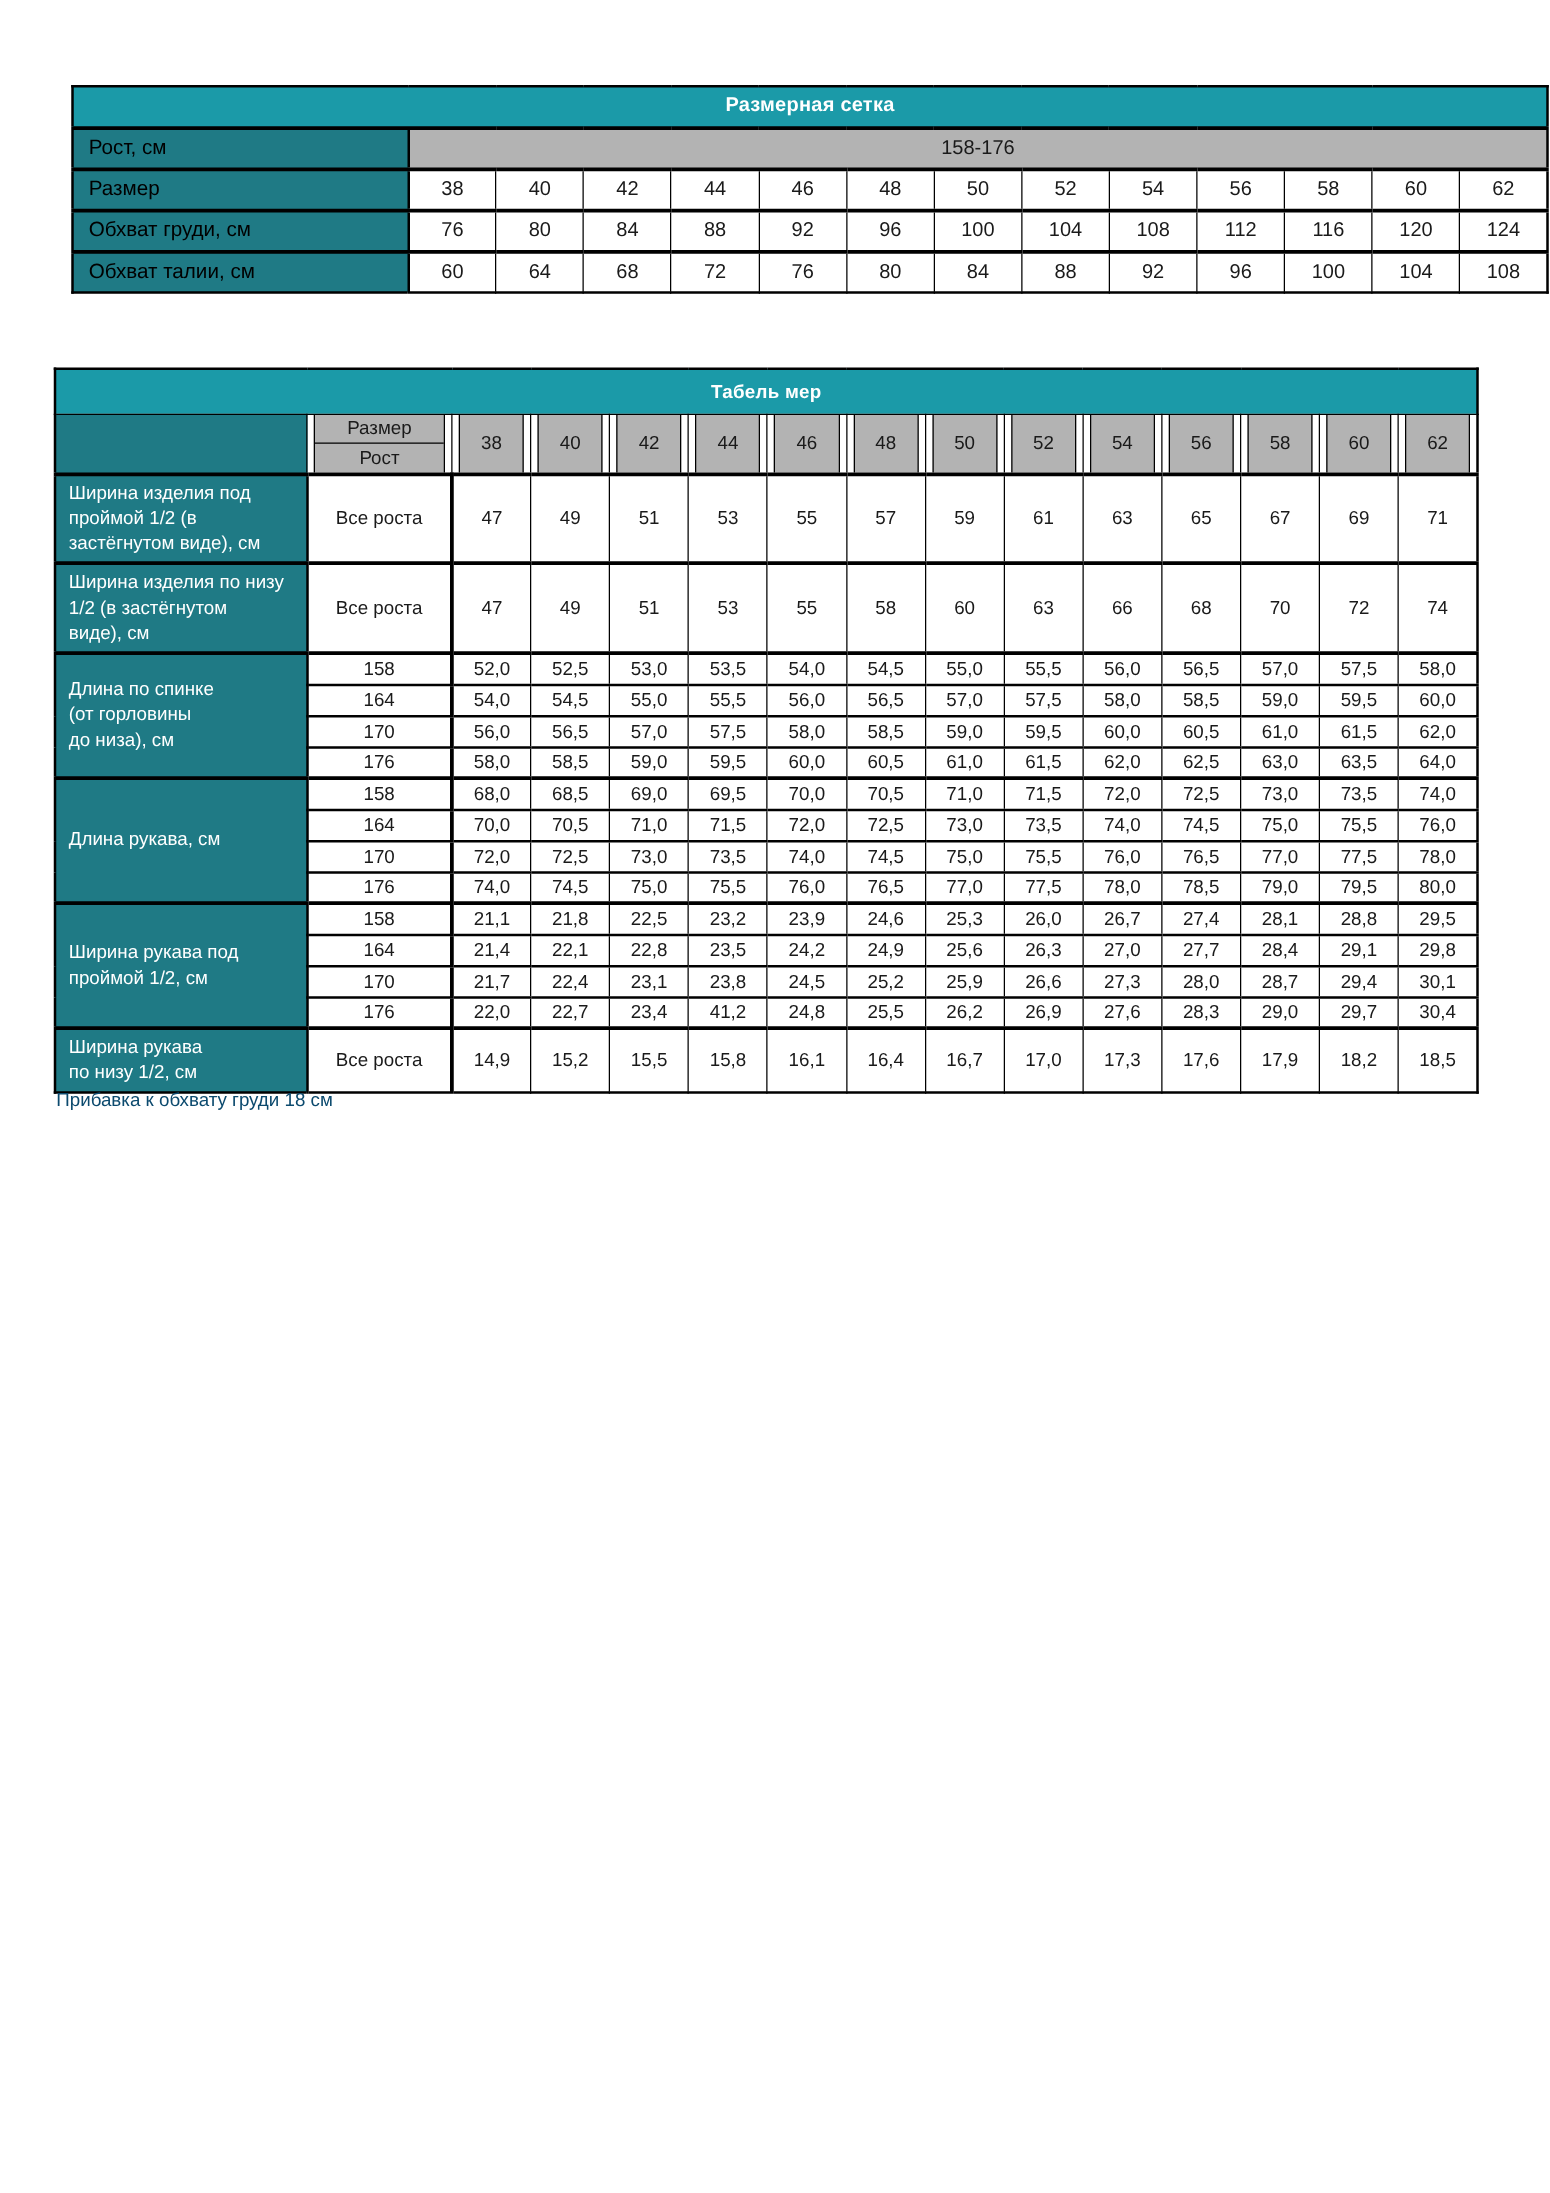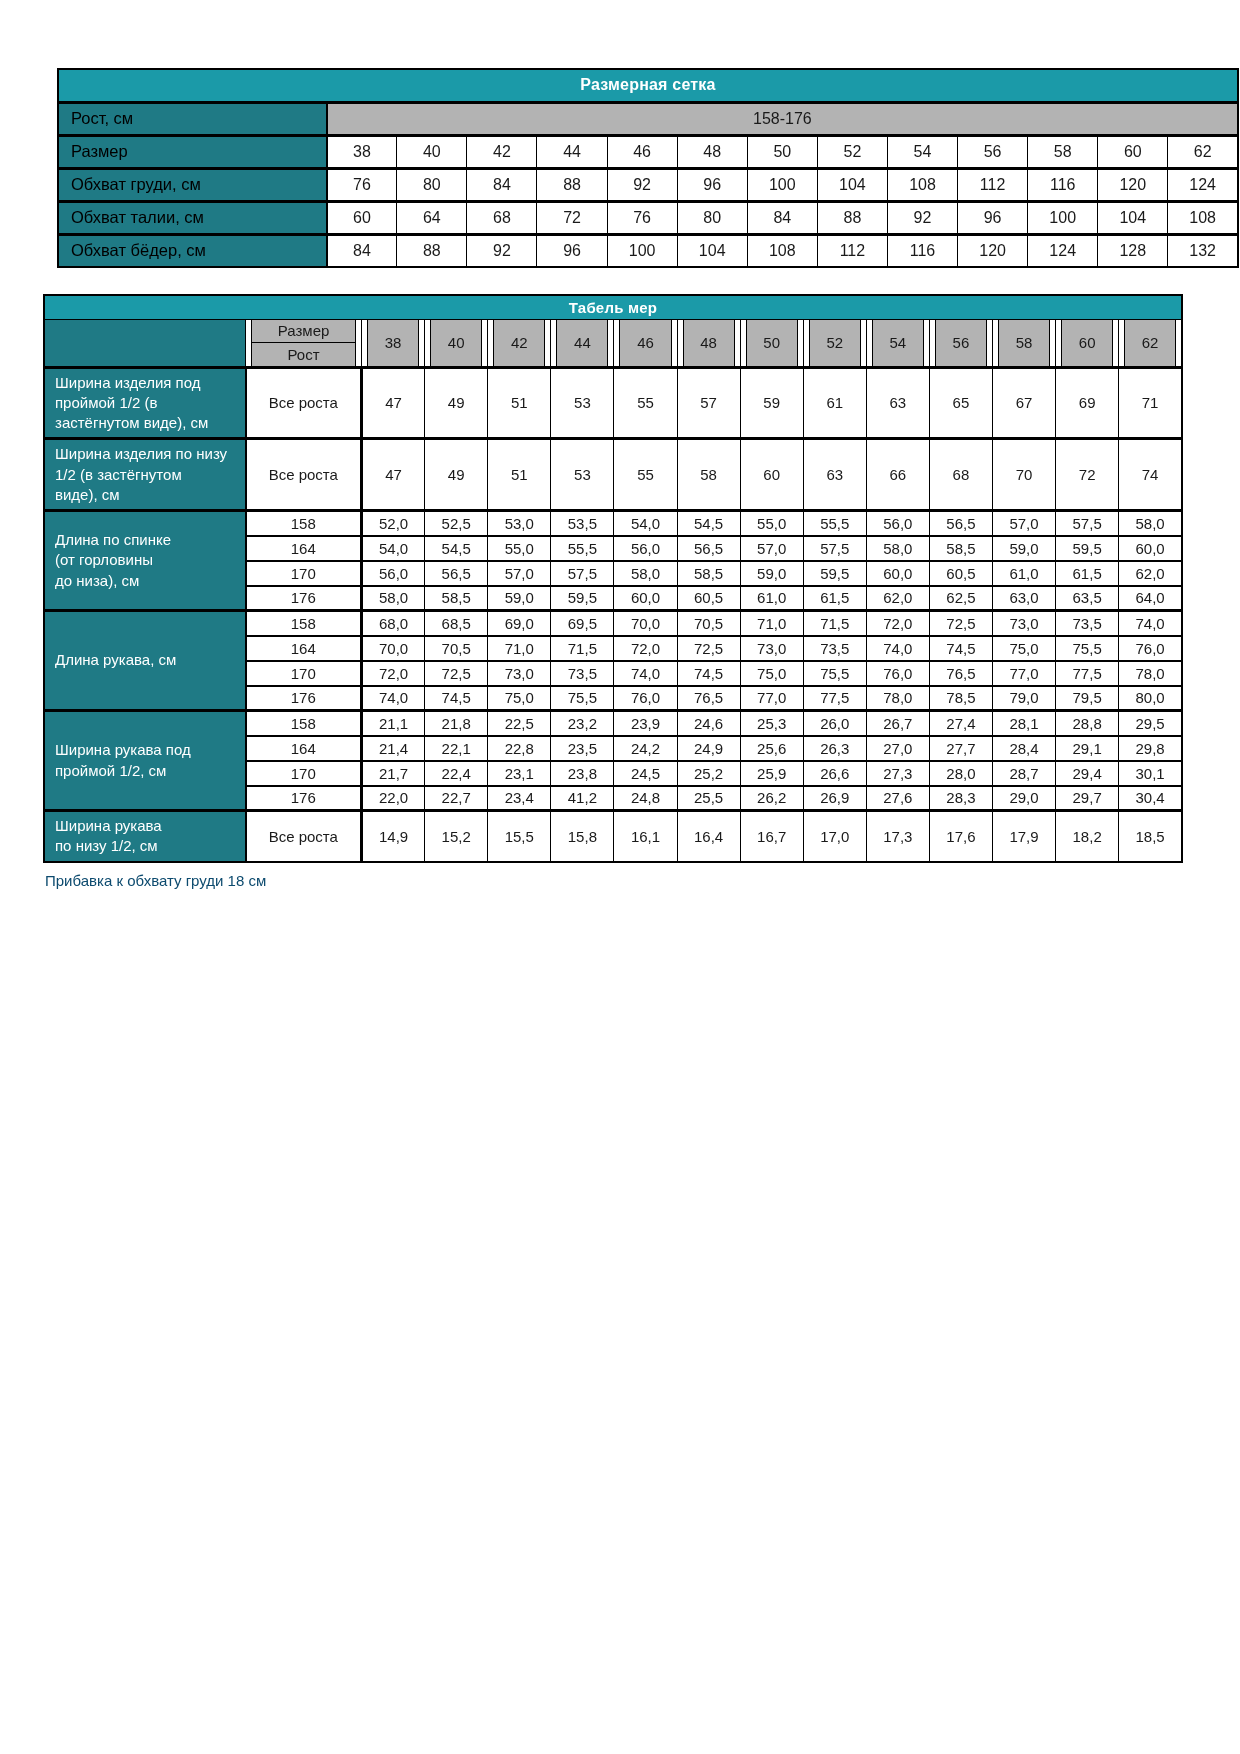--- a/index.html
+++ b/index.html
@@ -11,21 +11,21 @@
   *{ box-sizing:border-box; }
   html,body{ margin:0; padding:0; background:#ffffff; }
   body{ font-family:"Liberation Sans", sans-serif; color:var(--ink); }
   .page{ position:relative; width:1240px; height:1754px; background:#ffffff; overflow:hidden; }
 
   table{ border-collapse:collapse; table-layout:fixed; }
 
   
   .tbl-title{
     background:var(--teal); color:#ffffff; font-weight:bold; font-size:19px;
-    text-align:center; height:24px; letter-spacing:.2px;
+    text-align:center; height:36px; letter-spacing:.2px;
   }
 
   
   #size-grid{ position:absolute; left:57px; top:68px; width:1182px; border:2px solid #000; }
   #size-grid td{ border:1px solid #000; height:33px; font-size:16px; text-align:center; padding:0 3px; }
   #size-grid tbody td{ border-top:3px solid #000; }
   #size-grid .t1-label{
     background:var(--tealDark); color:#000000; text-align:left; padding-left:12px;
     font-size:16.5px; border-right:2px solid #000;
   }
@@ -121,36 +121,20 @@
           <td class="t1-val">72</td>
           <td class="t1-val">76</td>
           <td class="t1-val">80</td>
           <td class="t1-val">84</td>
           <td class="t1-val">88</td>
           <td class="t1-val">92</td>
           <td class="t1-val">96</td>
           <td class="t1-val">100</td>
           <td class="t1-val">104</td>
           <td class="t1-val">108</td>
-        </tr>
-        <tr>
-          <td class="t1-label">Обхват бёдер, см</td>
-          <td class="t1-val">84</td>
-          <td class="t1-val">88</td>
-          <td class="t1-val">92</td>
-          <td class="t1-val">96</td>
-          <td class="t1-val">100</td>
-          <td class="t1-val">104</td>
-          <td class="t1-val">108</td>
-          <td class="t1-val">112</td>
-          <td class="t1-val">116</td>
-          <td class="t1-val">120</td>
-          <td class="t1-val">124</td>
-          <td class="t1-val">128</td>
-          <td class="t1-val">132</td>
         </tr>
       </tbody>
   </table>
 
   <table id="measure-table">
     <colgroup>
       <col style="width:198px">
       <col style="width:114px">
       <col span="13" style="width:62px">
     </colgroup>

